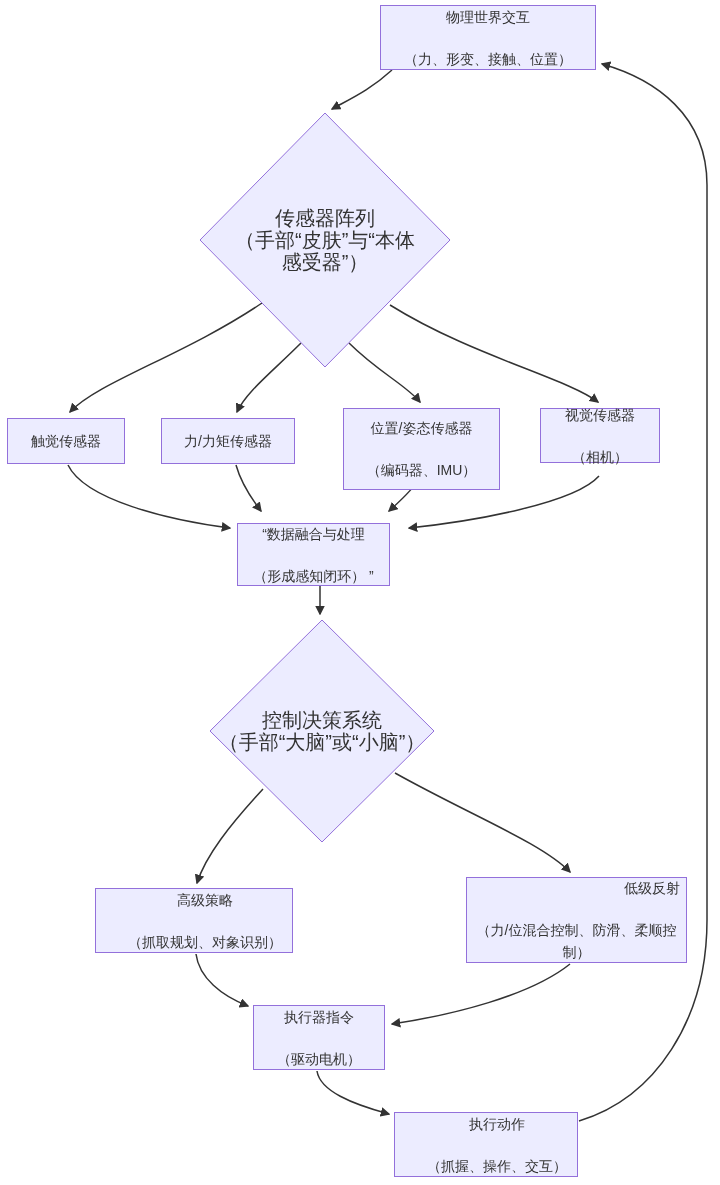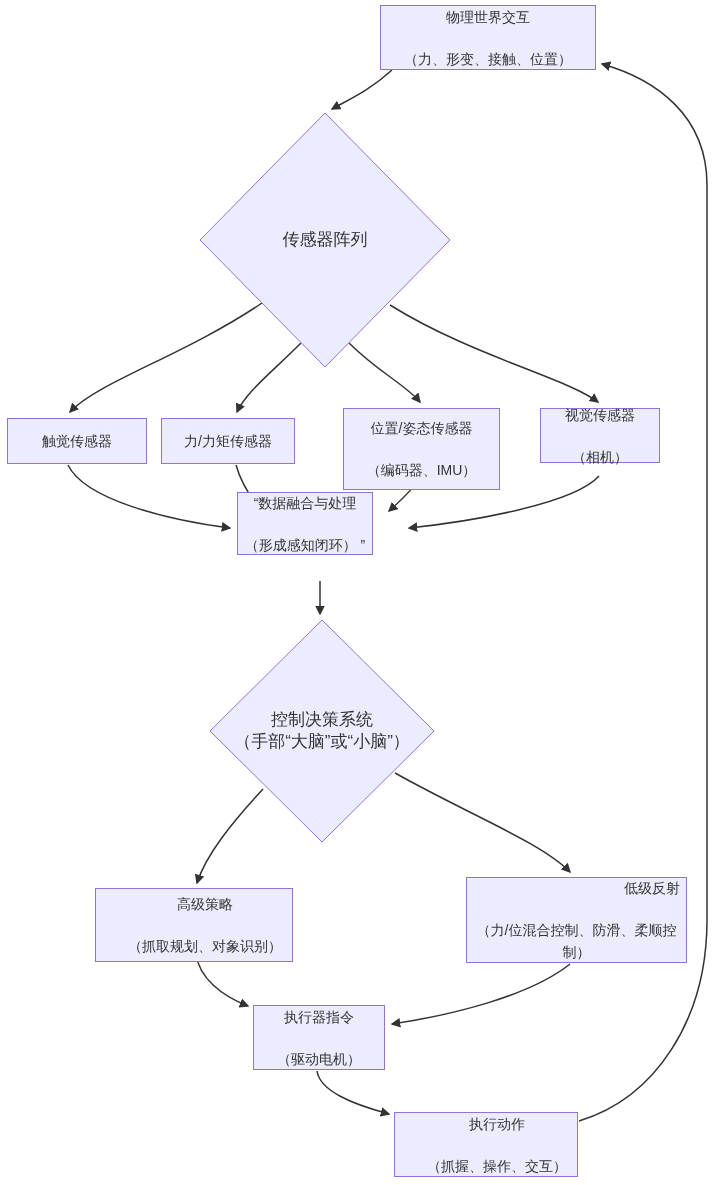--- a/index.html
+++ b/index.html
@@ -38,21 +38,21 @@
     padding: 2px 6px;
     gap: 20px;
   }
   .dlabel {
     position: absolute;
     display: flex;
     flex-direction: column;
     align-items: center;
     justify-content: center;
     text-align: center;
-    font-size: 17px;
+    font-size: 20px;
     line-height: 22px;
     color: #333333;
   }
   .node span:empty, .dlabel span:empty { display: none; }
 </style>
 </head>
 <body>
 
 <div id="canvas">
 
@@ -91,46 +91,46 @@
 
     <polygon points="325,113 450,240 325,367 200,240" fill="#ECECFF" stroke="#9370DB" stroke-width="1"></polygon>
     <polygon points="322,620 434,731 322,842 210,731" fill="#ECECFF" stroke="#9370DB" stroke-width="1"></polygon>
   </svg>
 
   <div class="node" style="left:380px; top:5px; width:216px; height:65px;">
     <span>物理世界交互</span>
     <span>（力、形变、接触、位置）</span>
   </div>
 
-  <div class="node" style="left:7px; top:418px; width:140px; height:46px;">
+  <div class="node" style="left:7px; top:418px; width:118px; height:46px;">
     <span>触觉传感器</span>
 
   </div>
 
   <div class="node" style="left:161px; top:418px; width:134px; height:46px;">
     <span>力/力矩传感器</span>
 
   </div>
 
   <div class="node" style="left:343px; top:408px; width:157px; height:82px;">
     <span>位置/姿态传感器</span>
     <span>（编码器、IMU）</span>
   </div>
 
   <div class="node" style="left:540px; top:408px; width:120px; height:55px;">
     <span>视觉传感器</span>
     <span>（相机）</span>
   </div>
 
-  <div class="node" style="left:237px; top:492px; width:136px; height:63px;align-items:center;">
+  <div class="node" style="left:237px; top:523px; width:153px; height:63px;align-items:center;">
     <span>“数据融合与处理</span>
     <span>（形成感知闭环） ”</span>
   </div>
 
-  <div class="node" style="left:95px; top:888px; width:198px; height:74px;padding-left:28px;">
+  <div class="node" style="left:95px; top:888px; width:198px; height:65px;padding-left:28px;">
     <span>高级策略</span>
     <span>（抓取规划、对象识别）</span>
   </div>
 
   <div class="node" style="left:466px; top:877px; width:221px; height:86px;align-items:flex-end;">
     <span>低级反射</span>
     <span>（力/位混合控制、防滑、柔顺控制）</span>
   </div>
 
   <div class="node" style="left:253px; top:1005px; width:132px; height:65px;">
@@ -138,20 +138,21 @@
     <span>（驱动电机）</span>
   </div>
 
   <div class="node" style="left:394px; top:1112px; width:184px; height:65px;padding-left:28px;">
     <span>执行动作</span>
     <span>（抓握、操作、交互）</span>
   </div>
 
   <div class="dlabel" style="left:228px; top:195px; width:194px; height:90px;">
     <span>传感器阵列</span>
+    <span>（手部“皮肤”与“本体感受器”）</span>
   </div>
 
   <div class="dlabel" style="left:212px; top:700px; width:220px; height:62px;">
     <span>控制决策系统</span>
     <span>（手部“大脑”或“小脑”）</span>
   </div>
 
 </div>
 
 </body></html>

